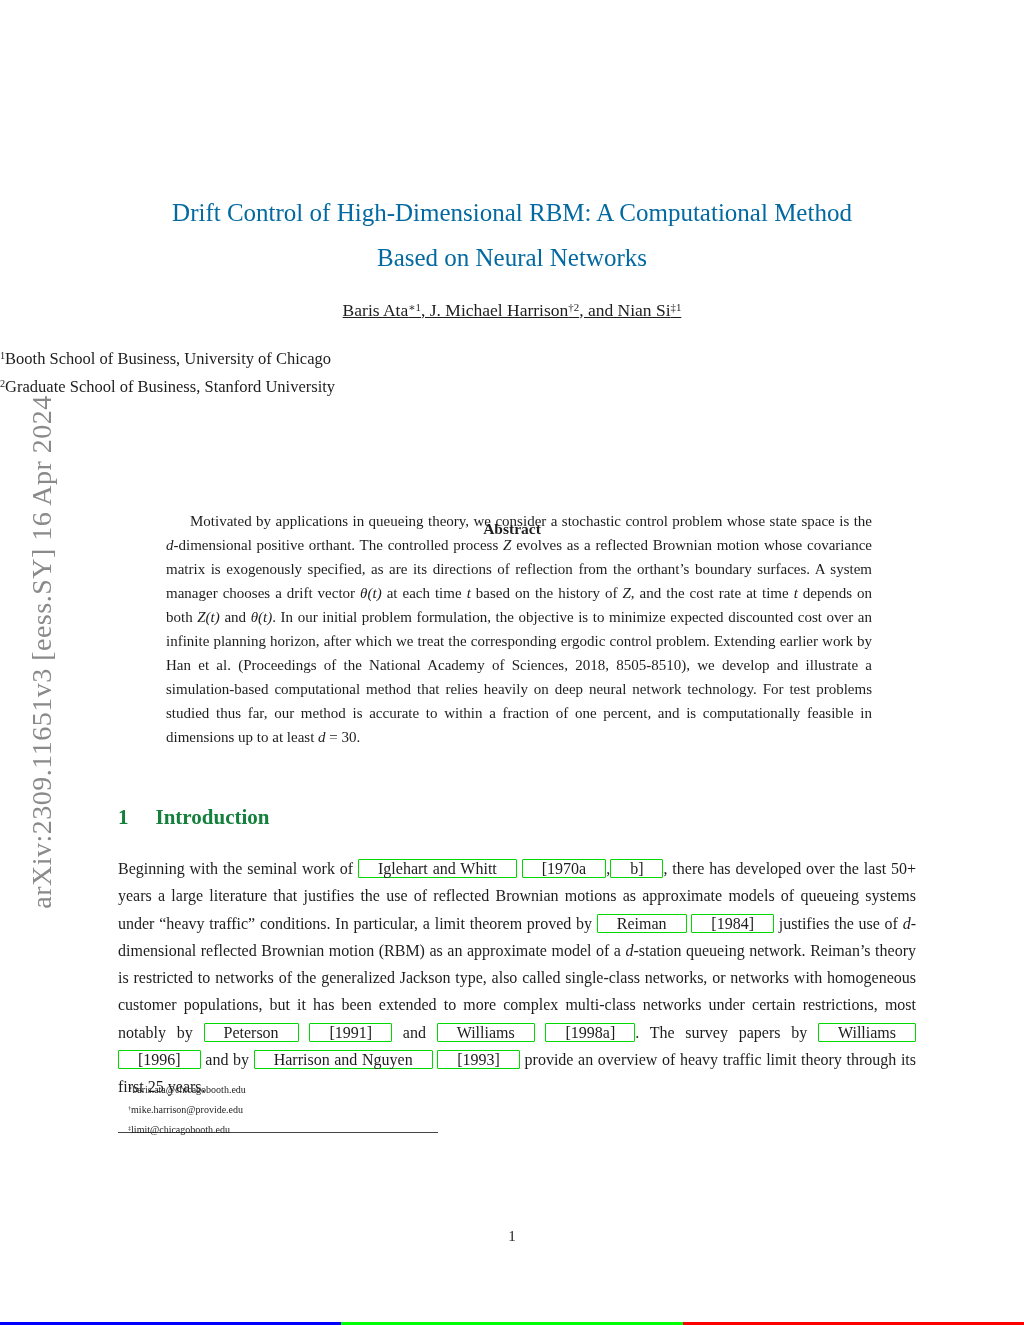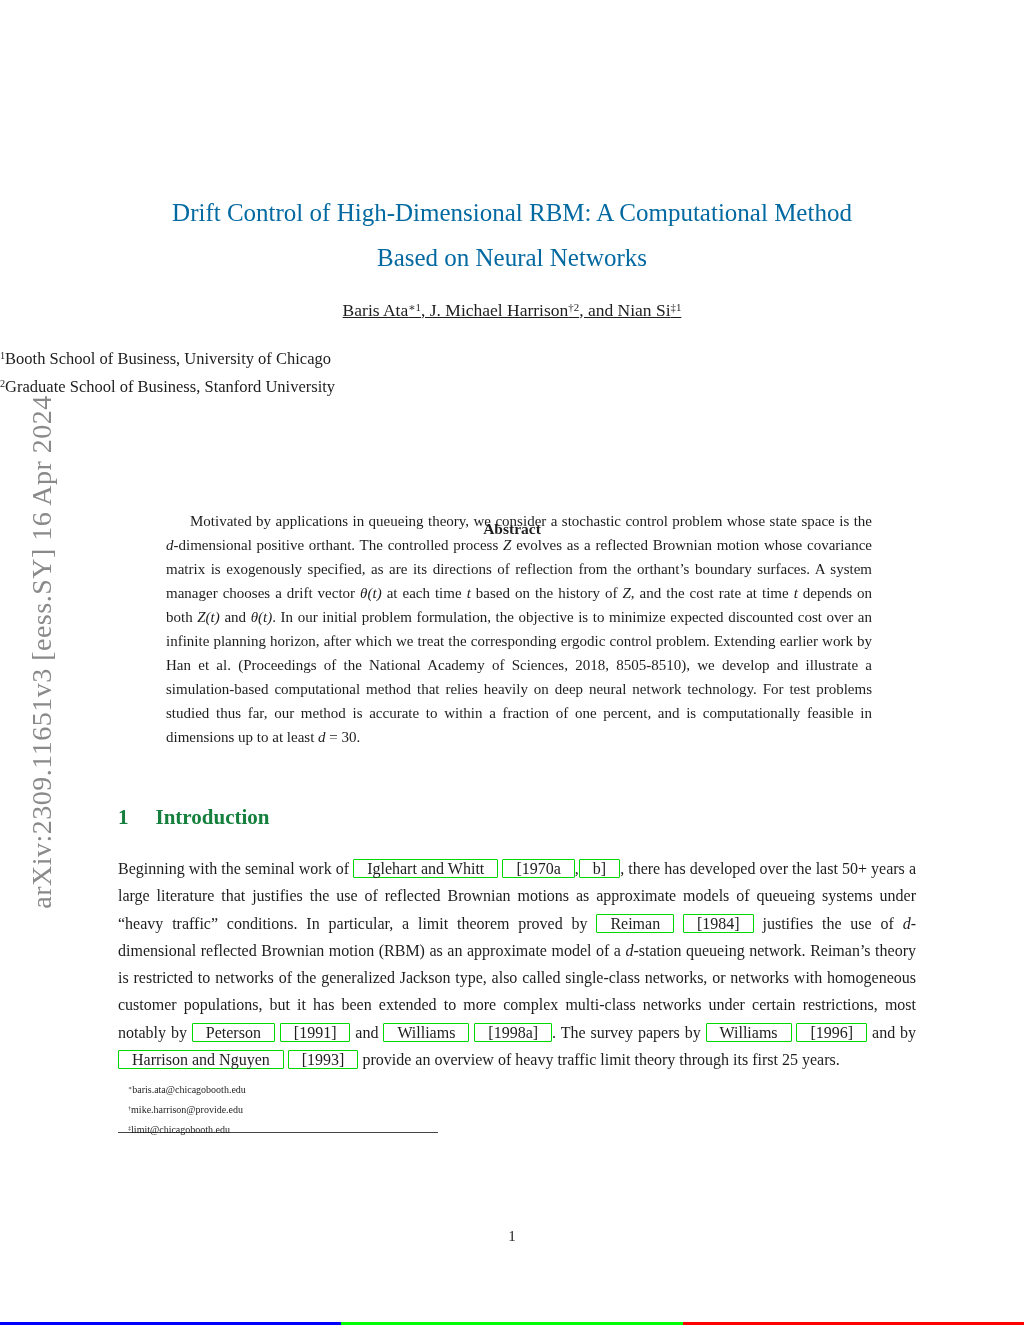--- a/index.html
+++ b/index.html
@@ -49,21 +49,21 @@
     font-size:21px;font-weight:bold;color:#15803d;
   }
   .section-heading .sec-num{margin-right:27px;}
   .intro-body{
     position:absolute;top:855px;left:118px;width:798px;
     font-size:16px;line-height:27.3px;
     text-align:justify;
   }
   .cite{
     border:1.5px solid #00d900;
-    padding:0 13px;
+    padding:0 19px;
     border-radius:1px;
   }
   .math{font-style:italic;font-family:"Liberation Serif","DejaVu Serif",serif;}
   .footnote-rule{
     position:absolute;top:1132px;left:118px;width:320px;
     border-top:1px solid #444;height:0;
   }
   .footnotes{
     position:absolute;top:1080px;left:128px;
     font-size:10px;line-height:20px;

